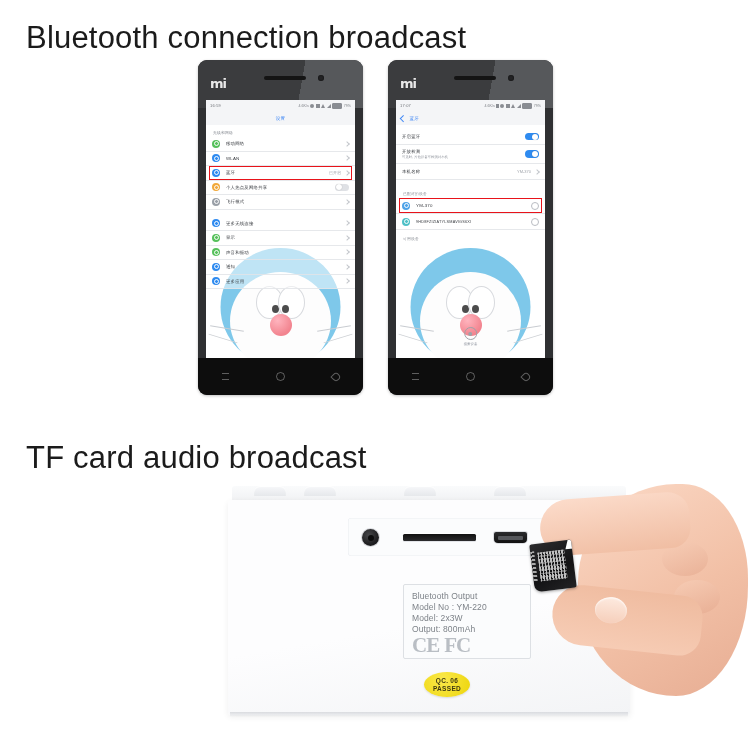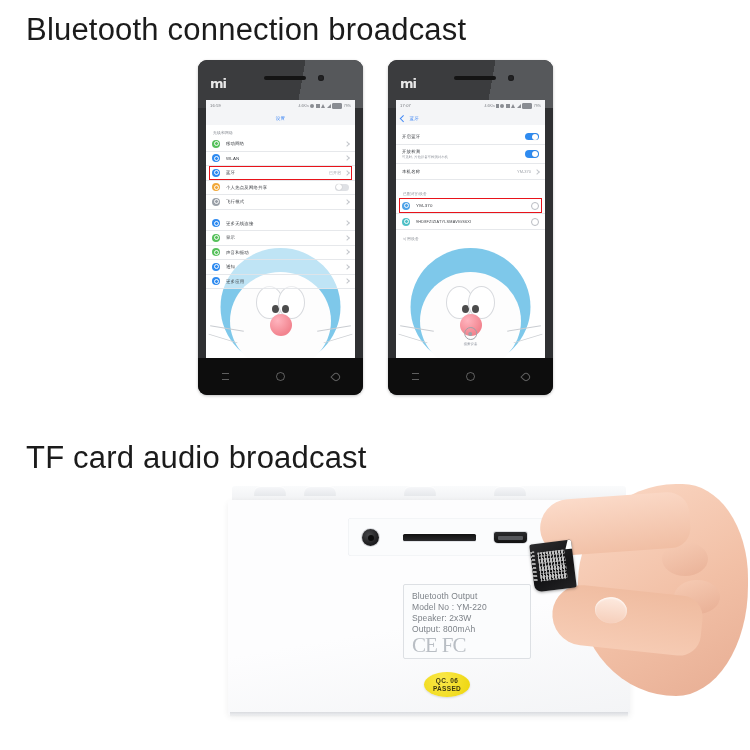--- a/index.html
+++ b/index.html
@@ -7,21 +7,21 @@
     width:750px;height:750px;position:relative;overflow:hidden;
     background:#ffffff;
     font-family:"Liberation Sans","DejaVu Sans",sans-serif;
   }
 
   
   .heading{
     position:absolute;left:26px;color:#1b1b1b;
     font-size:31px;font-weight:400;letter-spacing:.2px;white-space:nowrap;
   }
-  #h1{top:12px;text-align:right;}
+  #h1{top:20px;text-align:right;}
   #h2{top:440px;}
 
   
   .phones{position:absolute;left:0;top:60px;width:750px;height:345px;}
 
   .phone{
     position:absolute;top:0;width:165px;height:335px;
     background:#2f3032;border-radius:9px;
     box-shadow:0 1px 3px rgba(0,0,0,.25);
     overflow:hidden;
@@ -263,21 +263,21 @@
     padding:6px 0 0 8px;box-sizing:border-box;
   }
   .spk-label div{
     font-size:8.5px;color:#7d8288;line-height:11px;letter-spacing:.1px;
     font-family:"Liberation Sans",sans-serif;
   }
   .cert-row{
     position:absolute;left:8px;bottom:3px;display:flex;align-items:flex-end;gap:5px;
   }
   .cert{
-    font-size:21px;color:#b9bec4;font-weight:400;line-height:19px;
+    font-size:21px;color:#b9bec4;font-weight:700;line-height:19px;
     font-family:"Liberation Serif",serif;letter-spacing:-1px;
   }
 
   .qc-sticker{
     position:absolute;left:196px;top:172px;width:46px;height:25px;
     border-radius:50%;background:radial-gradient(circle at 40% 30%,#fbe94a,#ecd409);
     display:flex;flex-direction:column;align-items:center;justify-content:center;
     box-shadow:0 1px 2px rgba(0,0,0,.12);
   }
   .qc-sticker span{
@@ -579,21 +579,21 @@
     <div class="port-panel">
       <span class="port-jack"></span>
       <span class="port-tf"></span>
       <span class="port-usb"></span>
       <span class="port-led"></span>
     </div>
 
     <div class="spk-label">
       <div>Bluetooth Output</div>
       <div>Model No : YM-220</div>
-      <div>Speaker: 2x3W</div>
+      <div>Model: 2x3W</div>
       <div>Output: 800mAh</div>
       <div class="cert-row">
         <span class="cert">CE</span>
         <span class="cert">FC</span>
       </div>
     </div>
 
     <div class="qc-sticker">
       <span>QC. 06</span>
       <span>PASSED</span>

